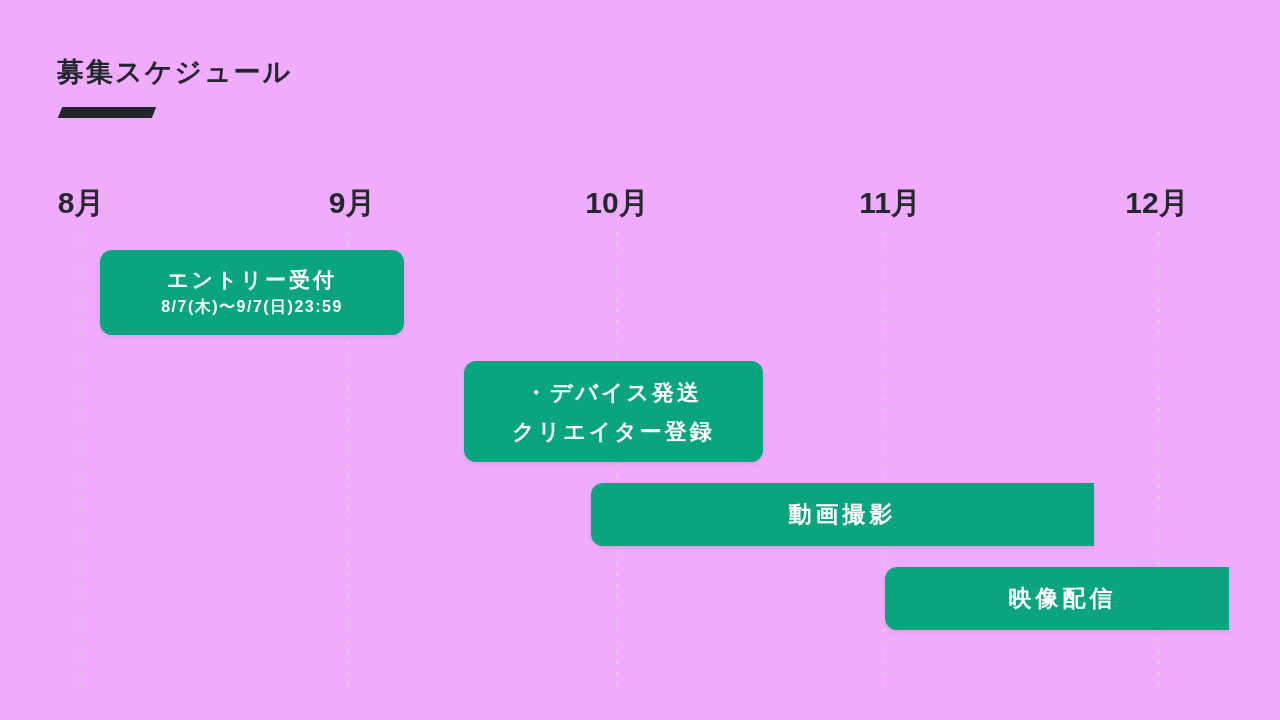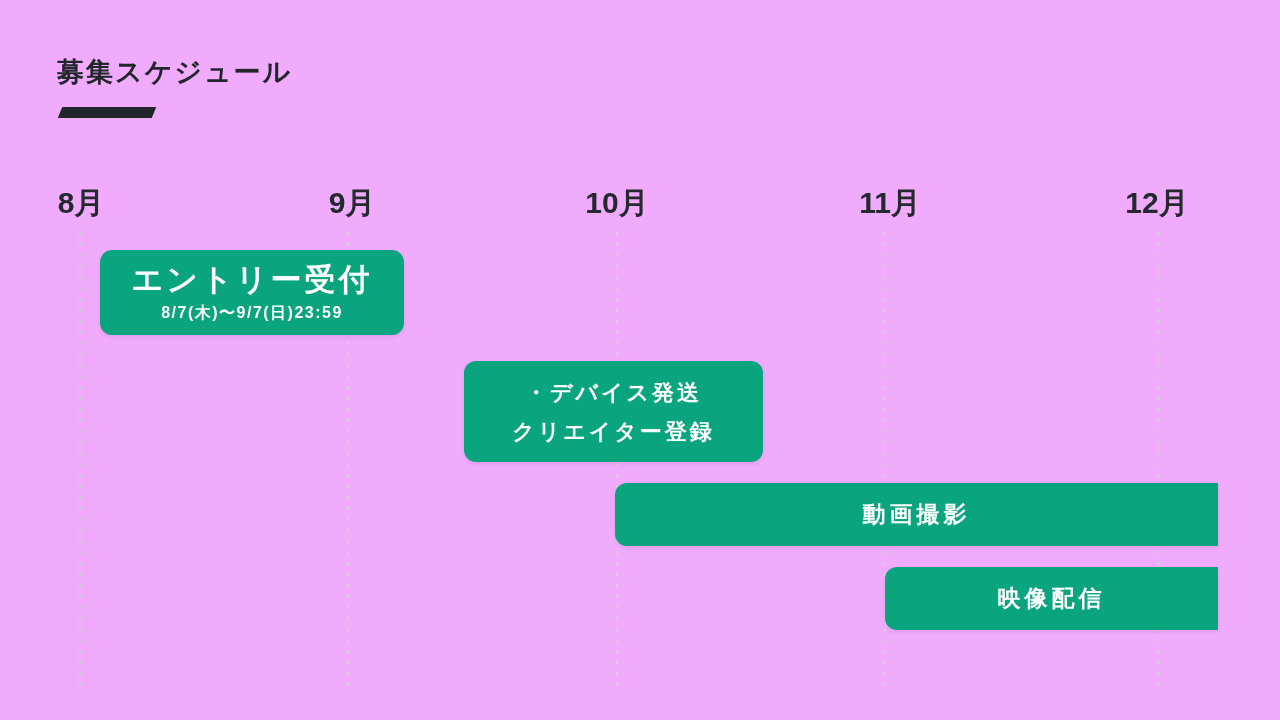--- a/index.html
+++ b/index.html
@@ -42,28 +42,28 @@
   .bar{
     position:absolute;z-index:2;
     background:#0aa57e;color:#ffffff;
     display:flex;flex-direction:column;align-items:center;justify-content:center;
     box-shadow:0 2px 4px rgba(0,0,0,0.08);
   }
   .bar.rounded{border-radius:12px;}
   .bar.cut-right{border-radius:12px 0 0 12px;}
 
   .bar-entry{left:100px;top:250px;width:304px;height:85px;}
-  .bar-entry .bar-label{font-size:31px;font-weight:800;letter-spacing:3px;line-height:1.2;}
+  .bar-entry .bar-label{font-size:21px;font-weight:800;letter-spacing:3px;line-height:1.2;}
   .bar-entry .bar-sublabel{font-size:16px;font-weight:700;letter-spacing:1.5px;margin-top:5px;}
 
   .bar-registration{left:464px;top:361px;width:299px;height:101px;}
   .bar-registration .bar-line{font-size:22px;font-weight:800;letter-spacing:3px;line-height:39px;text-align:center;}
 
-  .bar-filming{left:615px;top:483px;width:603px;height:63px;}
-  .bar-streaming{left:885px;top:567px;width:333px;height:63px;}
+  .bar-filming{left:591px;top:483px;width:503px;height:63px;}
+  .bar-streaming{left:885px;top:567px;width:333px;height:63px;padding-left:11px;}
   .bar-filming .bar-label,.bar-streaming .bar-label{font-size:23px;font-weight:800;letter-spacing:4px;}
 </style>
 </head>
 <body>
 
 <div class="slide">
 
   <div class="page-title">募集スケジュール</div>
   <div class="title-underline"></div>
 

